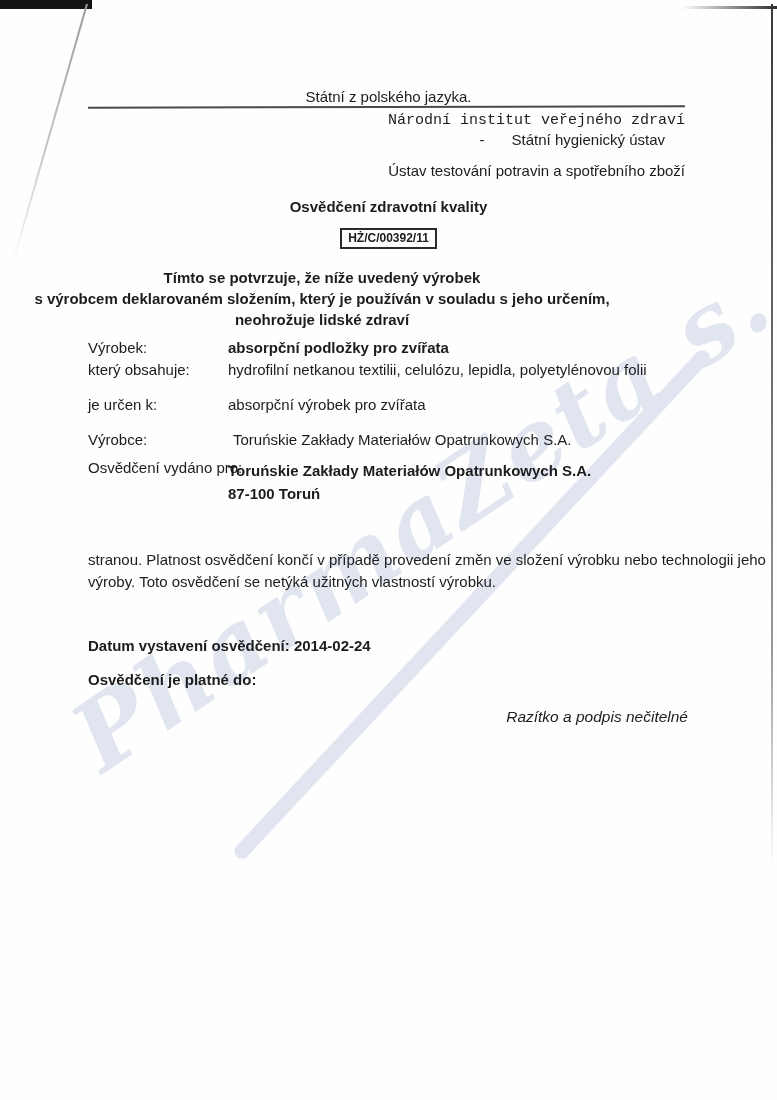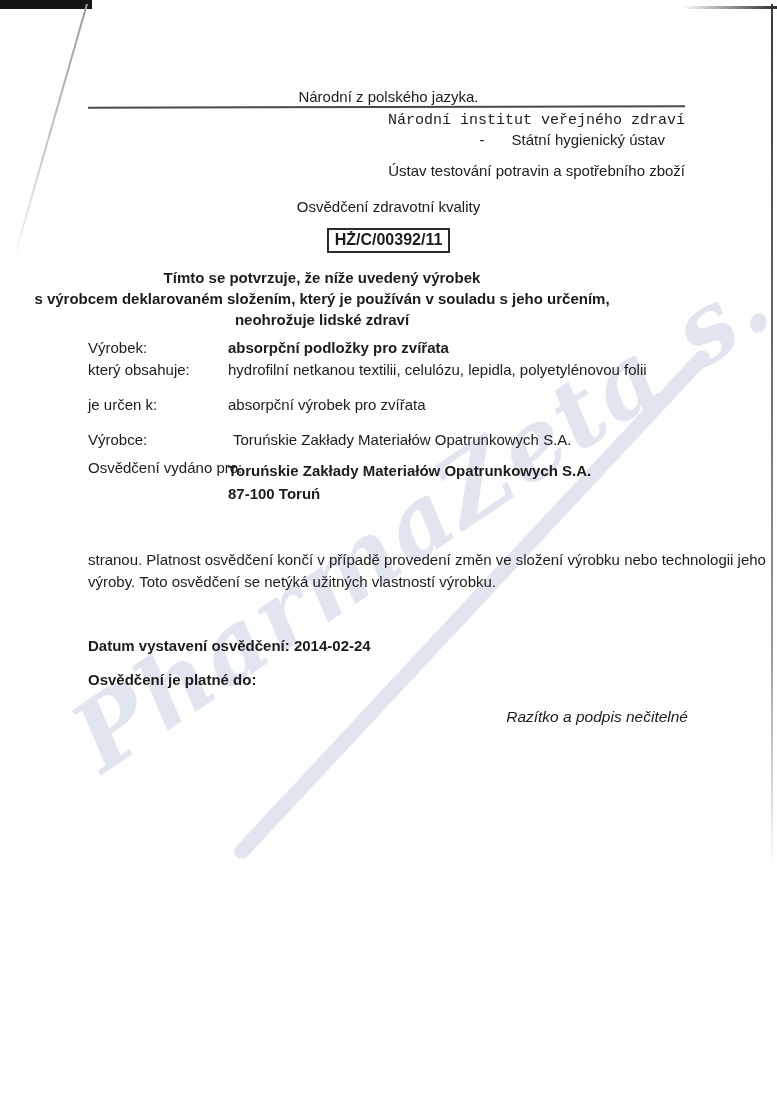--- a/index.html
+++ b/index.html
@@ -64,25 +64,25 @@
   
   .translation-note { top: 88px; left: 0; width: 777px; text-align: center; white-space: nowrap; }
   .header-divider {
     position: absolute; left: 88px; top: 106px; width: 597px; height: 2px;
     background: #4a4a4a; transform: rotate(-0.15deg);
   }
   .org-line1 { top: 112px; right: 92px; font-family: Liberation Mono, monospace; }
   .org-line2 { top: 131px; right: 112px; display: flex; gap: 27px; }
   .org-line3 { top: 162px; right: 92px; }
 
-  .doc-title { top: 198px; left: 0; width: 777px; text-align: center; font-weight: normal; }
+  .doc-title { top: 198px; left: 0; width: 777px; text-align: center; font-weight: bold; }
   .cert-box-wrap { top: 228px; left: 0; width: 777px; text-align: center; }
   .cert-box {
     display: inline-block; border: 2px solid #2a2a2a;
-    padding: 1px 6px 2px 6px; font-weight: bold; font-size: 16px;
+    padding: 1px 6px 2px 6px; font-weight: bold; font-size: 12px;
   }
   .statement { top: 267px; left: 0; width: 644px; text-align: center; font-weight: bold; line-height: 21px; }
 
   
   .field-row { position: absolute; left: 88px; display: flex; }
   .field-label { width: 140px; flex: 0 0 140px; font-weight: normal; white-space: nowrap; }
   .field-label.regular { font-weight: normal; }
   .field-value { white-space: nowrap; }
   .field-value.bold { font-weight: bold; }
   .field-value-multiline { line-height: 23px; font-weight: bold; }
@@ -105,21 +105,21 @@
     <div class="watermark-text">PharmaZeta s. r. o.</div>
   </div>
 
   <div class="artifact-top-bar"></div>
   <div class="artifact-fold-line"></div>
   <div class="artifact-right-edge"></div>
   <div class="artifact-top-right-edge"></div>
 
   <div class="content">
 
-    <div class="abs translation-note">Národní z polského jazyka.</div>
+    <div class="abs translation-note">Státní z polského jazyka.</div>
 
     <div class="header-divider"></div>
 
     <div class="abs org-line1">Národní institut veřejného zdraví</div>
 
     <div class="abs org-line2">
       <span>-</span>
       <span>Státní hygienický ústav</span>
     </div>
 

